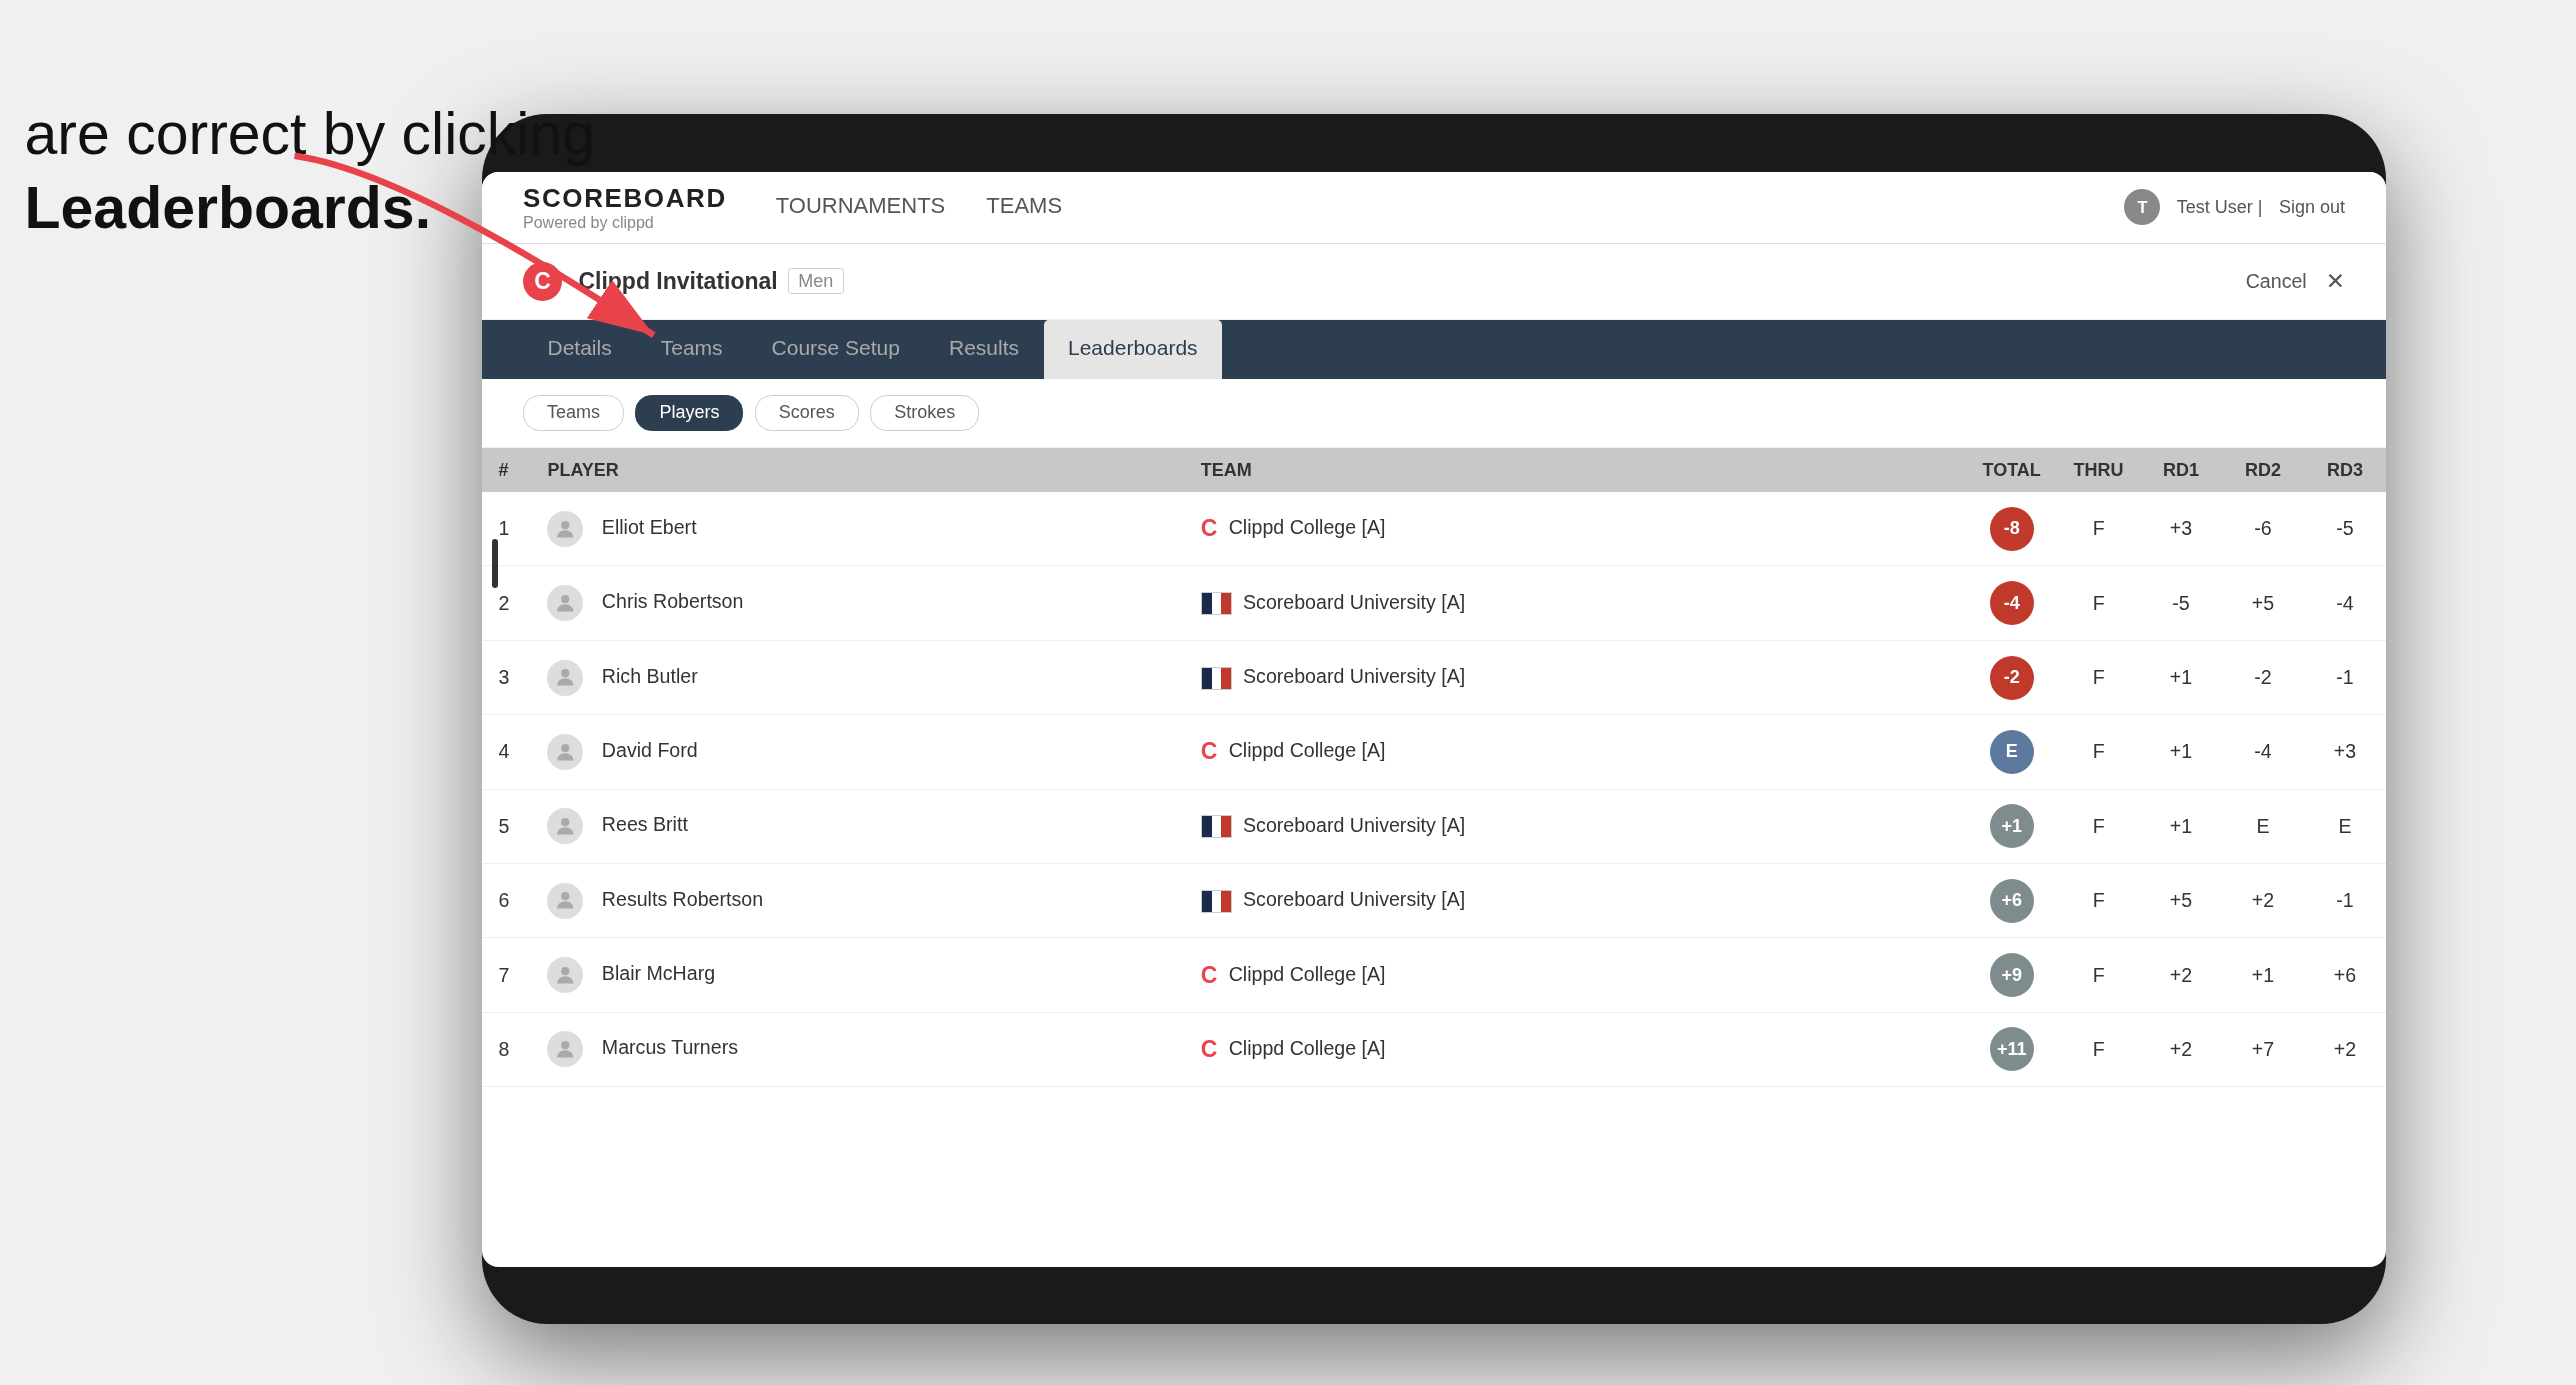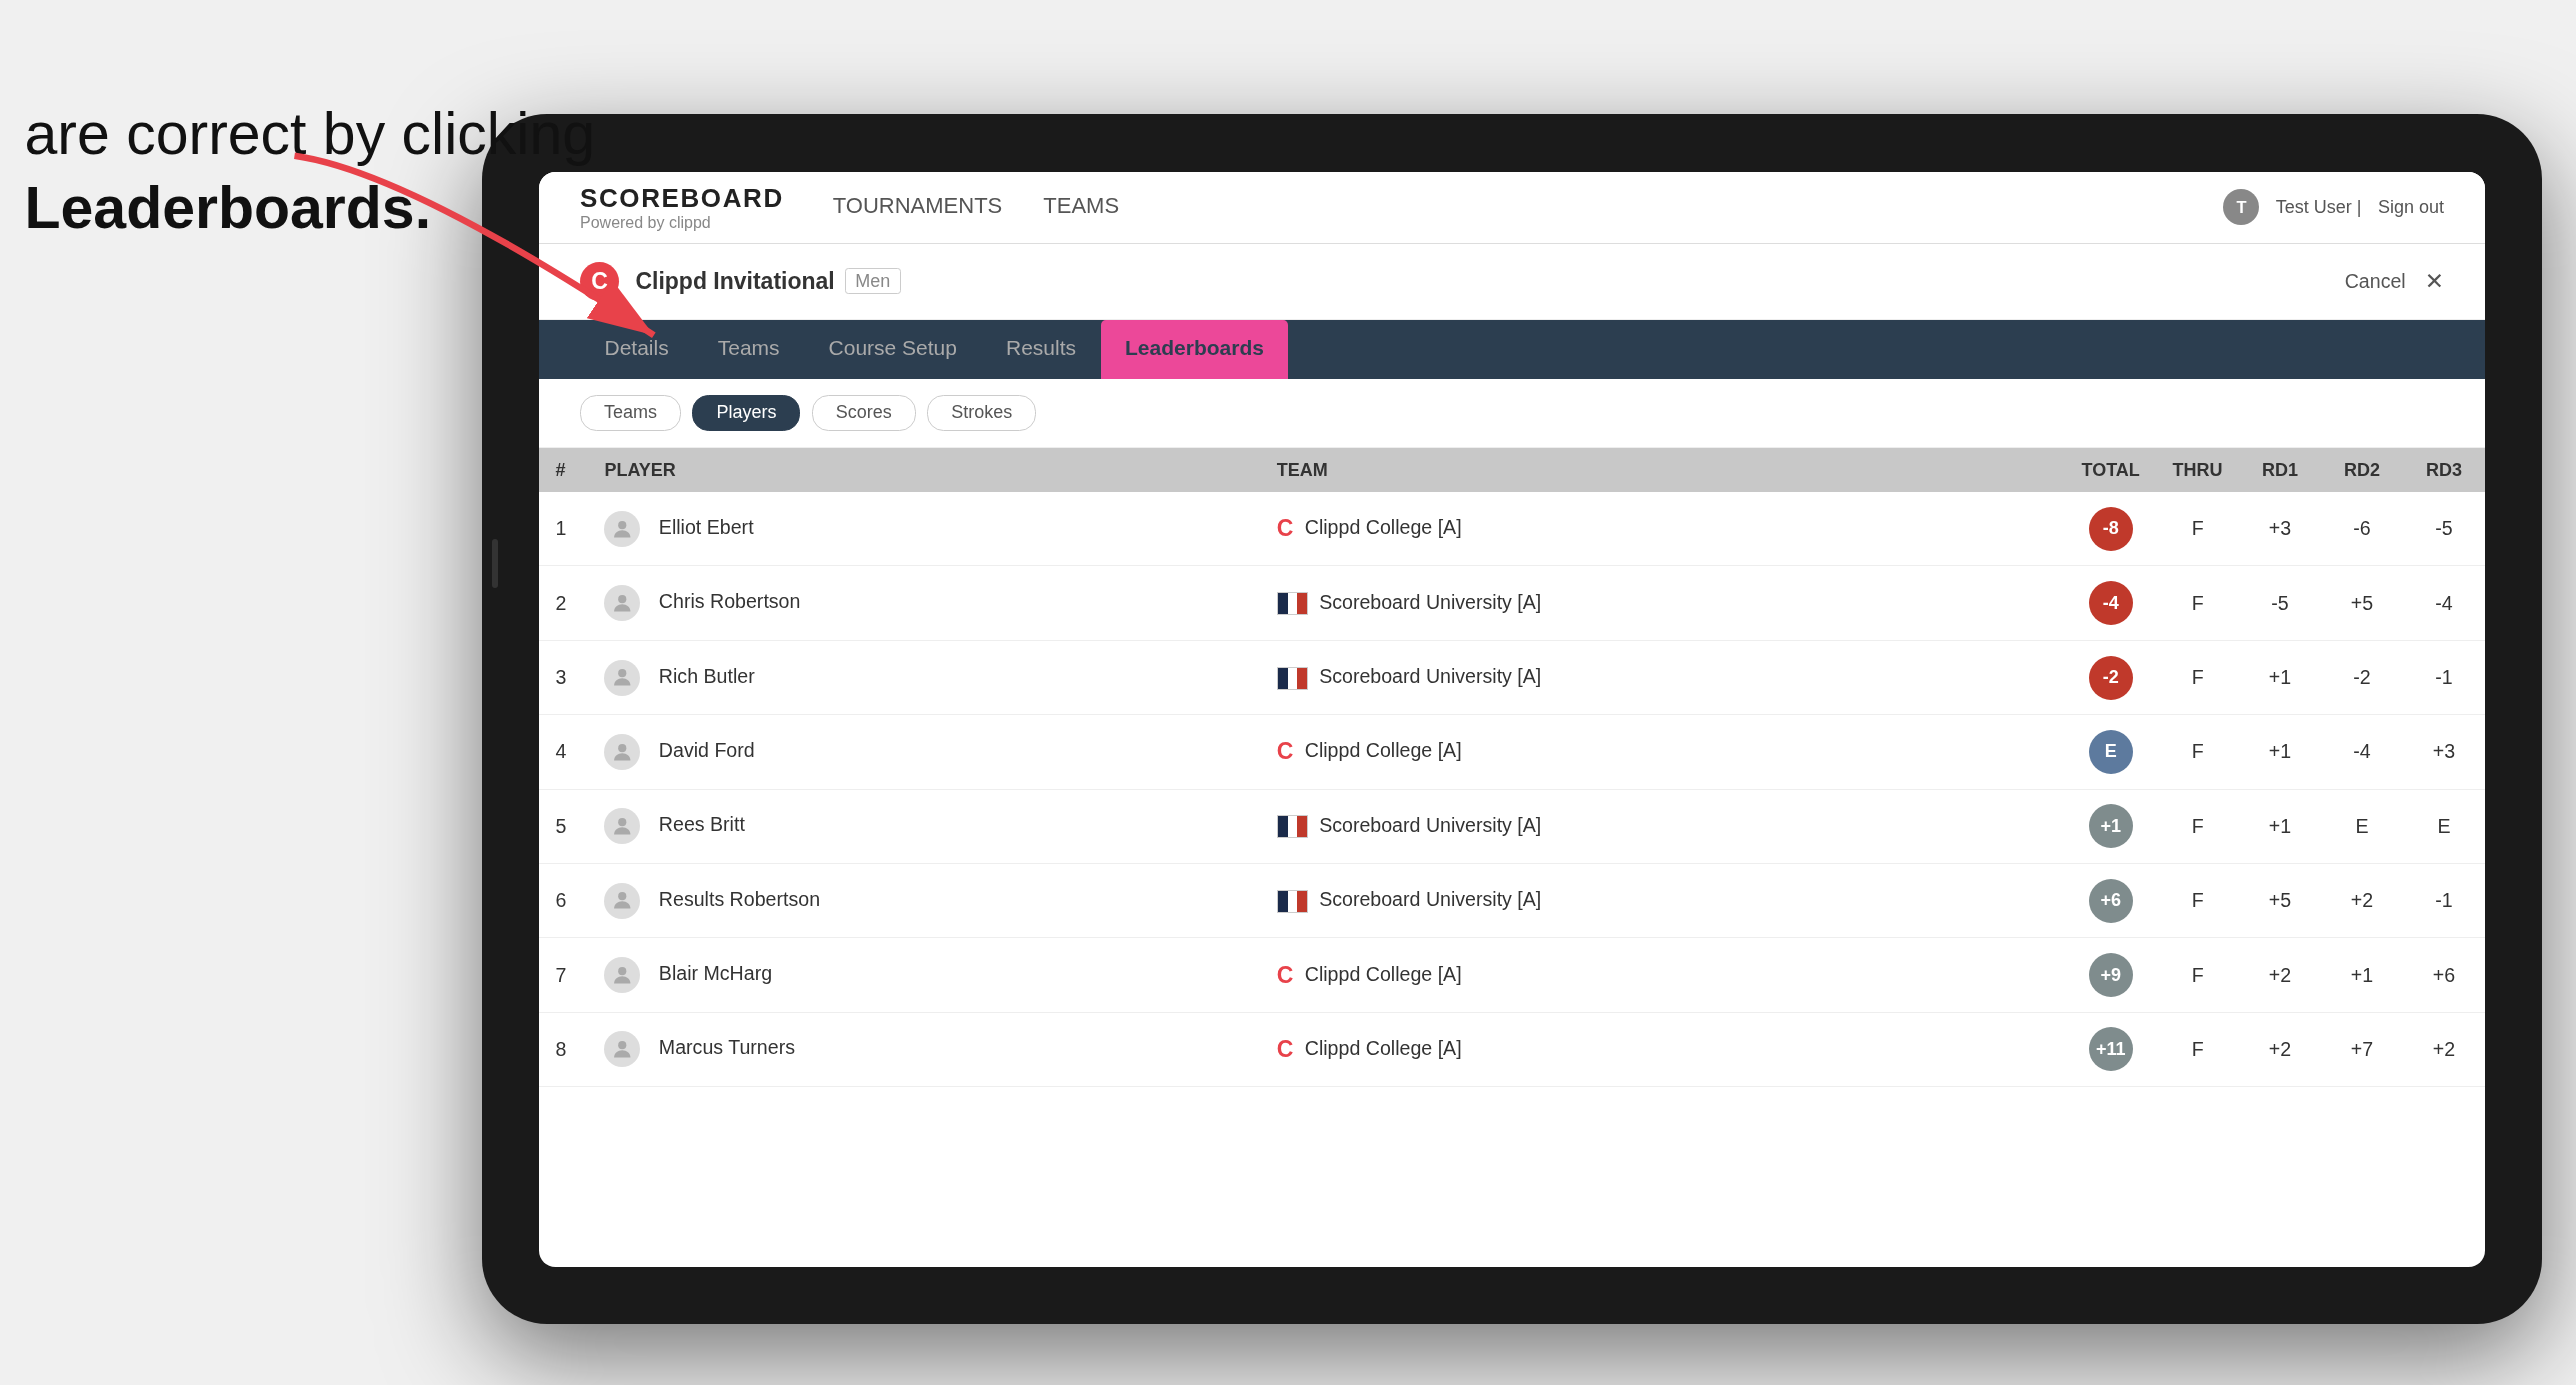--- a/index.html
+++ b/index.html
@@ -24,21 +24,21 @@
     }
     .instruction strong {
       font-weight: 800;
     }
 
     
     .tablet-frame {
       position: absolute;
       top: 114px;
       left: 482px;
-      width: 2060px;
+      width: 1904px;
       height: 1210px;
       background: #1a1a1a;
       border-radius: 65px;
       box-shadow: 0 33px 98px rgba(0,0,0,0.5);
       display: flex;
       align-items: center;
       justify-content: center;
     }
     .tablet-screen {
       width: 1946px;
@@ -164,23 +164,23 @@
       font-size: 21px;
       color: #aaa;
       padding: 0 24.5px;
       height: 100%;
       display: flex;
       align-items: center;
       cursor: pointer;
       border-bottom: 2.5px solid transparent;
     }
     .tab-item.active {
-      background: #ec4899;
+      background: #e5e5e5;
       color: #2c3e50;
-      font-weight: 700;
+      font-weight: 400;
       border-radius: 4.9px 4.9px 0 0;
     }
 
     
     .filter-bar {
       display: flex;
       gap: 11.4px;
       padding: 16.4px 41px;
       border-bottom: 0.8px solid #eee;
       flex-shrink: 0;

